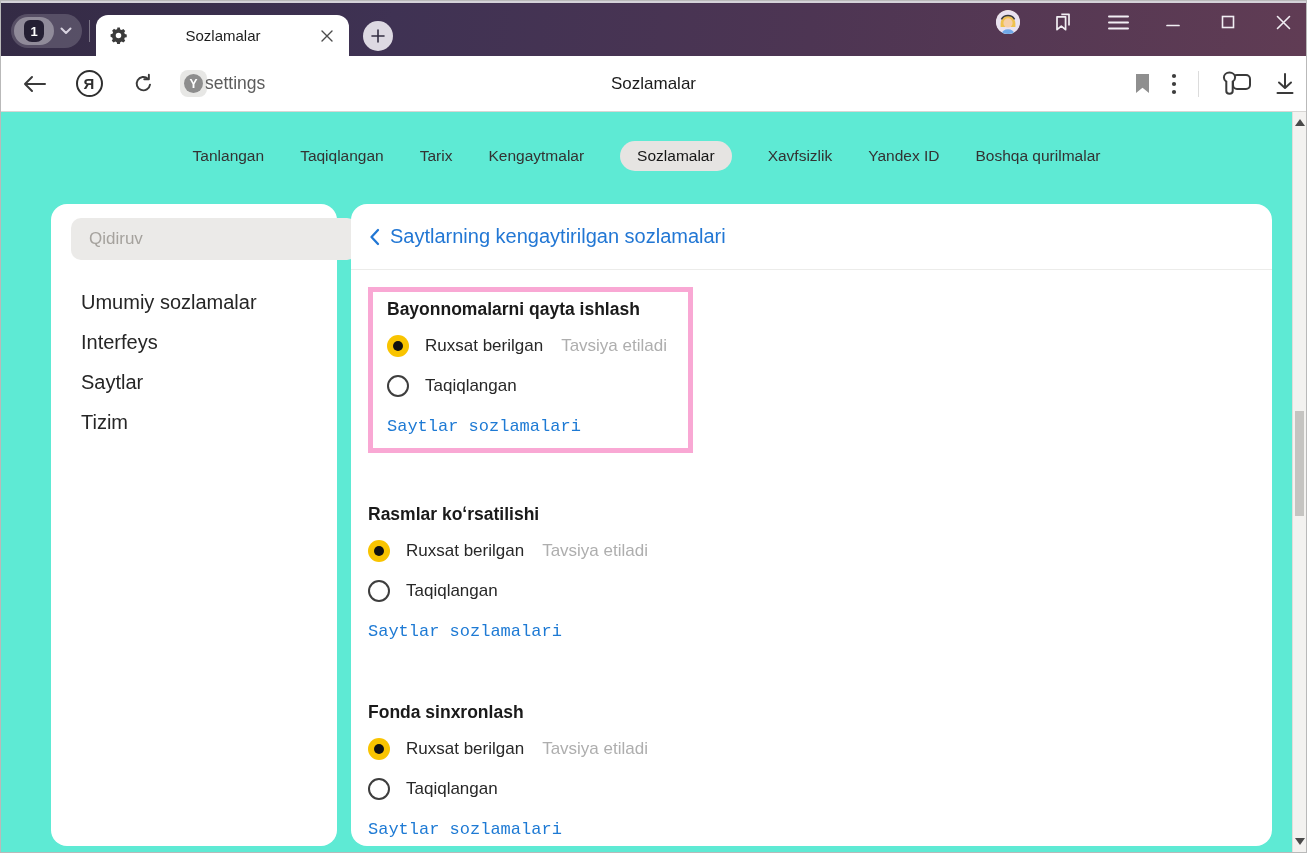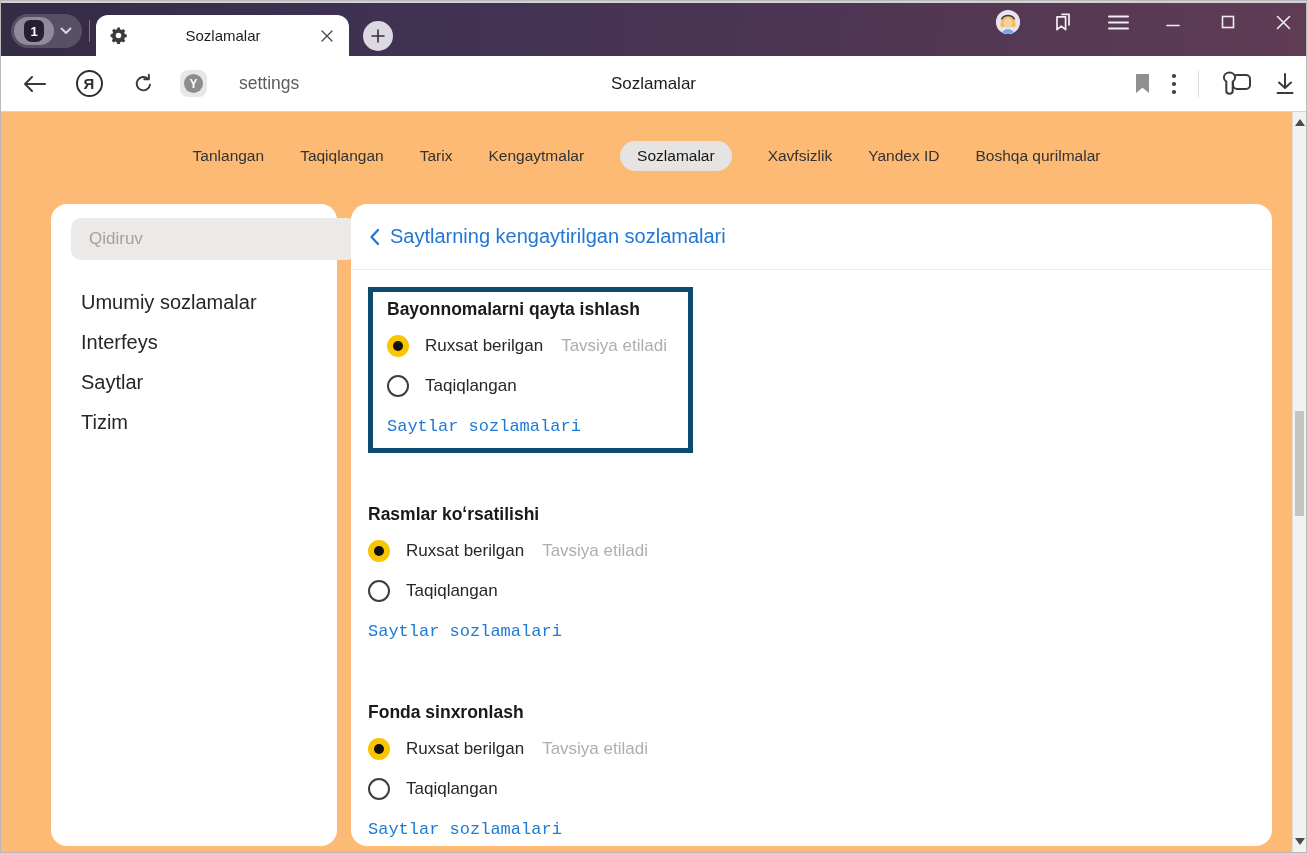--- a/index.html
+++ b/index.html
@@ -23,28 +23,28 @@
 
   
   .toolbar{height:55px;background:#fff;position:relative;}
   .toolbar .ic{position:absolute;top:0;height:55px;display:flex;align-items:center;justify-content:center;cursor:pointer;}
   .ic-back{left:20px;width:26px;}
   .ic-ya{left:74px;width:28px;}
   .ya-ring{width:27px;height:27px;border:2px solid #2f2f2f;border-radius:50%;display:flex;align-items:center;justify-content:center;font-size:15px;font-weight:bold;color:#2f2f2f;}
   .ic-refresh{left:130px;width:24px;}
   .favchip{position:absolute;left:179px;top:14px;width:27px;height:27px;border-radius:8px;background:#e7e7e5;display:flex;align-items:center;justify-content:center;cursor:pointer;}
   .favchip .yc{width:19px;height:19px;border-radius:50%;background:#8d8d8d;color:#fff;font-size:12px;font-weight:bold;display:flex;align-items:center;justify-content:center;}
-  .url-text{position:absolute;left:238px;top:0;height:55px;display:flex;align-items:center;font-size:17.5px;color:#5c5c5c;}
+  .url-text{position:absolute;left:204px;top:0;height:55px;display:flex;align-items:center;font-size:17.5px;color:#5c5c5c;}
   .center-title{position:absolute;left:50%;top:0;transform:translateX(-50%);height:55px;display:flex;align-items:center;font-size:17px;color:#1b1b1b;}
   .tb-right{position:absolute;right:10px;top:0;height:55px;display:flex;align-items:center;gap:21px;}
   .tb-right .ic{position:static;height:auto;}
   .v-sep{width:1px;height:26px;background:#dcdcdc;}
 
   
-  .page{position:relative;height:741px;background:#fdba74;border-top:1px solid #d8d6d4;}
+  .page{position:relative;height:741px;background:#5eead4;border-top:1px solid #d8d6d4;}
 
   
   .nav{position:absolute;top:29px;left:0;right:14px;display:flex;justify-content:center;gap:36px;}
   .nav-item{font-size:15.5px;color:#333;line-height:30px;cursor:pointer;white-space:nowrap;}
   .nav-item.active{background:#e6e4e2;border-radius:16px;padding:0 17px;color:#161616;}
 
   
   .sidebar-card{position:absolute;left:50px;top:92px;width:286px;height:642px;background:#fff;border-radius:16px;}
   .search-input{display:block;margin:14px 20px 10px;width:286px;height:42px;border:none;outline:none;background:#ebeae8;border-radius:10px;padding:0 18px;font-size:17px;color:#3a3a3a;font-family:"Liberation Sans",sans-serif;}
   .search-input::placeholder{color:#a5a29d;}
@@ -52,21 +52,21 @@
   .side-item{height:40px;line-height:40px;padding-left:30px;font-size:20px;color:#262626;cursor:pointer;}
 
   
   .main-card{position:absolute;left:350px;top:92px;width:921px;height:642px;background:#fff;border-radius:16px;overflow:hidden;}
   .card-header{height:65px;display:flex;align-items:center;padding-left:18px;gap:10px;cursor:pointer;}
   .back-chevron{display:flex;}
   .card-heading{font-size:20px;color:#2277d4;}
   .card-divider{height:1px;background:#ececea;}
   .sections{padding:17px 36px 0 17px;}
   .setting-section{margin-top:48px;}
-  .setting-section.highlighted{margin-left:0;margin-top:0;border:5px solid #0c4a6e;padding:4px 14px 2px;width:325px;}
+  .setting-section.highlighted{margin-left:0;margin-top:0;border:5px solid #f9a8d4;padding:4px 14px 2px;width:325px;}
   .sec-title{margin:0 0 4px;font-size:17.5px;font-weight:bold;color:#1a1a1a;line-height:26px;}
   .radio-row{height:40px;display:flex;align-items:center;cursor:pointer;}
   .radio{width:22px;height:22px;border-radius:50%;margin-right:16px;flex:none;position:relative;border:2px solid #3e3e3e;background:#fff;}
   .radio.selected{border:none;background:#f9c400;}
   .radio.selected::after{content:"";position:absolute;left:6px;top:6px;width:10px;height:10px;border-radius:50%;background:#111;}
   .radio-label{font-size:17px;color:#282828;}
   .radio-note{font-size:17px;color:#aeaeae;margin-left:18px;}
   .link-row{height:40px;display:flex;align-items:center;font-family:Liberation Mono, monospace;}
   .sites-link{font-size:17px;color:#1e7ad4;text-decoration:none;cursor:pointer;}
 

